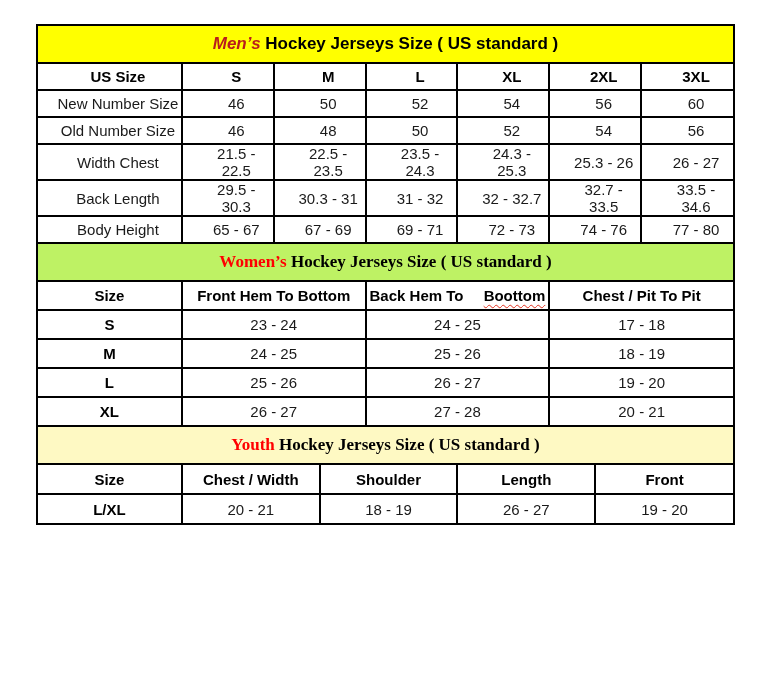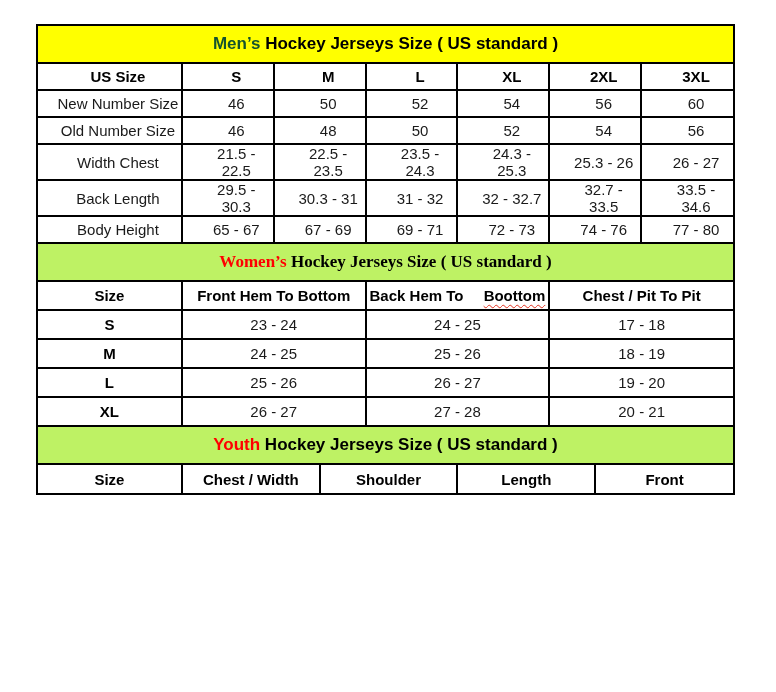--- a/index.html
+++ b/index.html
@@ -79,21 +79,21 @@
 </head>
 <body>
 
 <div class="page">
 
 
   <div class="chart-wrap">
 
     <section class="section s-mens">
       <div class="band" style="background: rgb(255, 255, 0);">
-        <span class="accent" style="color: #14532d;">Men’s</span><span> Hockey Jerseys Size ( US standard )</span>
+        <span class="accent" style="color: #b91c1c; font-style: italic;">Men’s</span><span> Hockey Jerseys Size ( US standard )</span>
       </div>
       <table>
         <colgroup>
             <col style="width: 20.7%;">
             <col style="width: 13.2167%;">
             <col style="width: 13.2167%;">
             <col style="width: 13.2167%;">
             <col style="width: 13.2167%;">
             <col style="width: 13.2167%;">
             <col style="width: 13.2167%;">
@@ -201,39 +201,46 @@
               <th>XL</th>
               <td>26 - 27</td>
               <td>27 - 28</td>
               <td>20 - 21</td>
             </tr>
           </tbody>
       </table>
     </section>
 
     <section class="section s-youth">
-      <div class="band" style="background: #bef264;">
+      <div class="band" style="background: #fef9c3; font-family: Liberation Serif, serif;">
         <span class="accent" style="color: rgb(255, 0, 0);">Youth</span><span> Hockey Jerseys Size ( US standard )</span>
       </div>
       <table>
         <colgroup>
             <col style="width: 20.7%;">
             <col style="width: 19.825%;">
             <col style="width: 19.825%;">
             <col style="width: 19.825%;">
             <col style="width: 19.825%;">
           </colgroup>
         <thead>
             <tr>
               <th>Size</th>
               <th>Chest / Width</th>
               <th>Shoulder</th>
               <th>Length</th>
               <th>Front</th>
             </tr>
           </thead>
         <tbody>
+            <tr>
+              <th>L/XL</th>
+              <td>20 - 21</td>
+              <td>18 - 19</td>
+              <td>26 - 27</td>
+              <td>19 - 20</td>
+            </tr>
           </tbody>
       </table>
     </section>
 
   </div>
 </div>
 
 </body></html>

